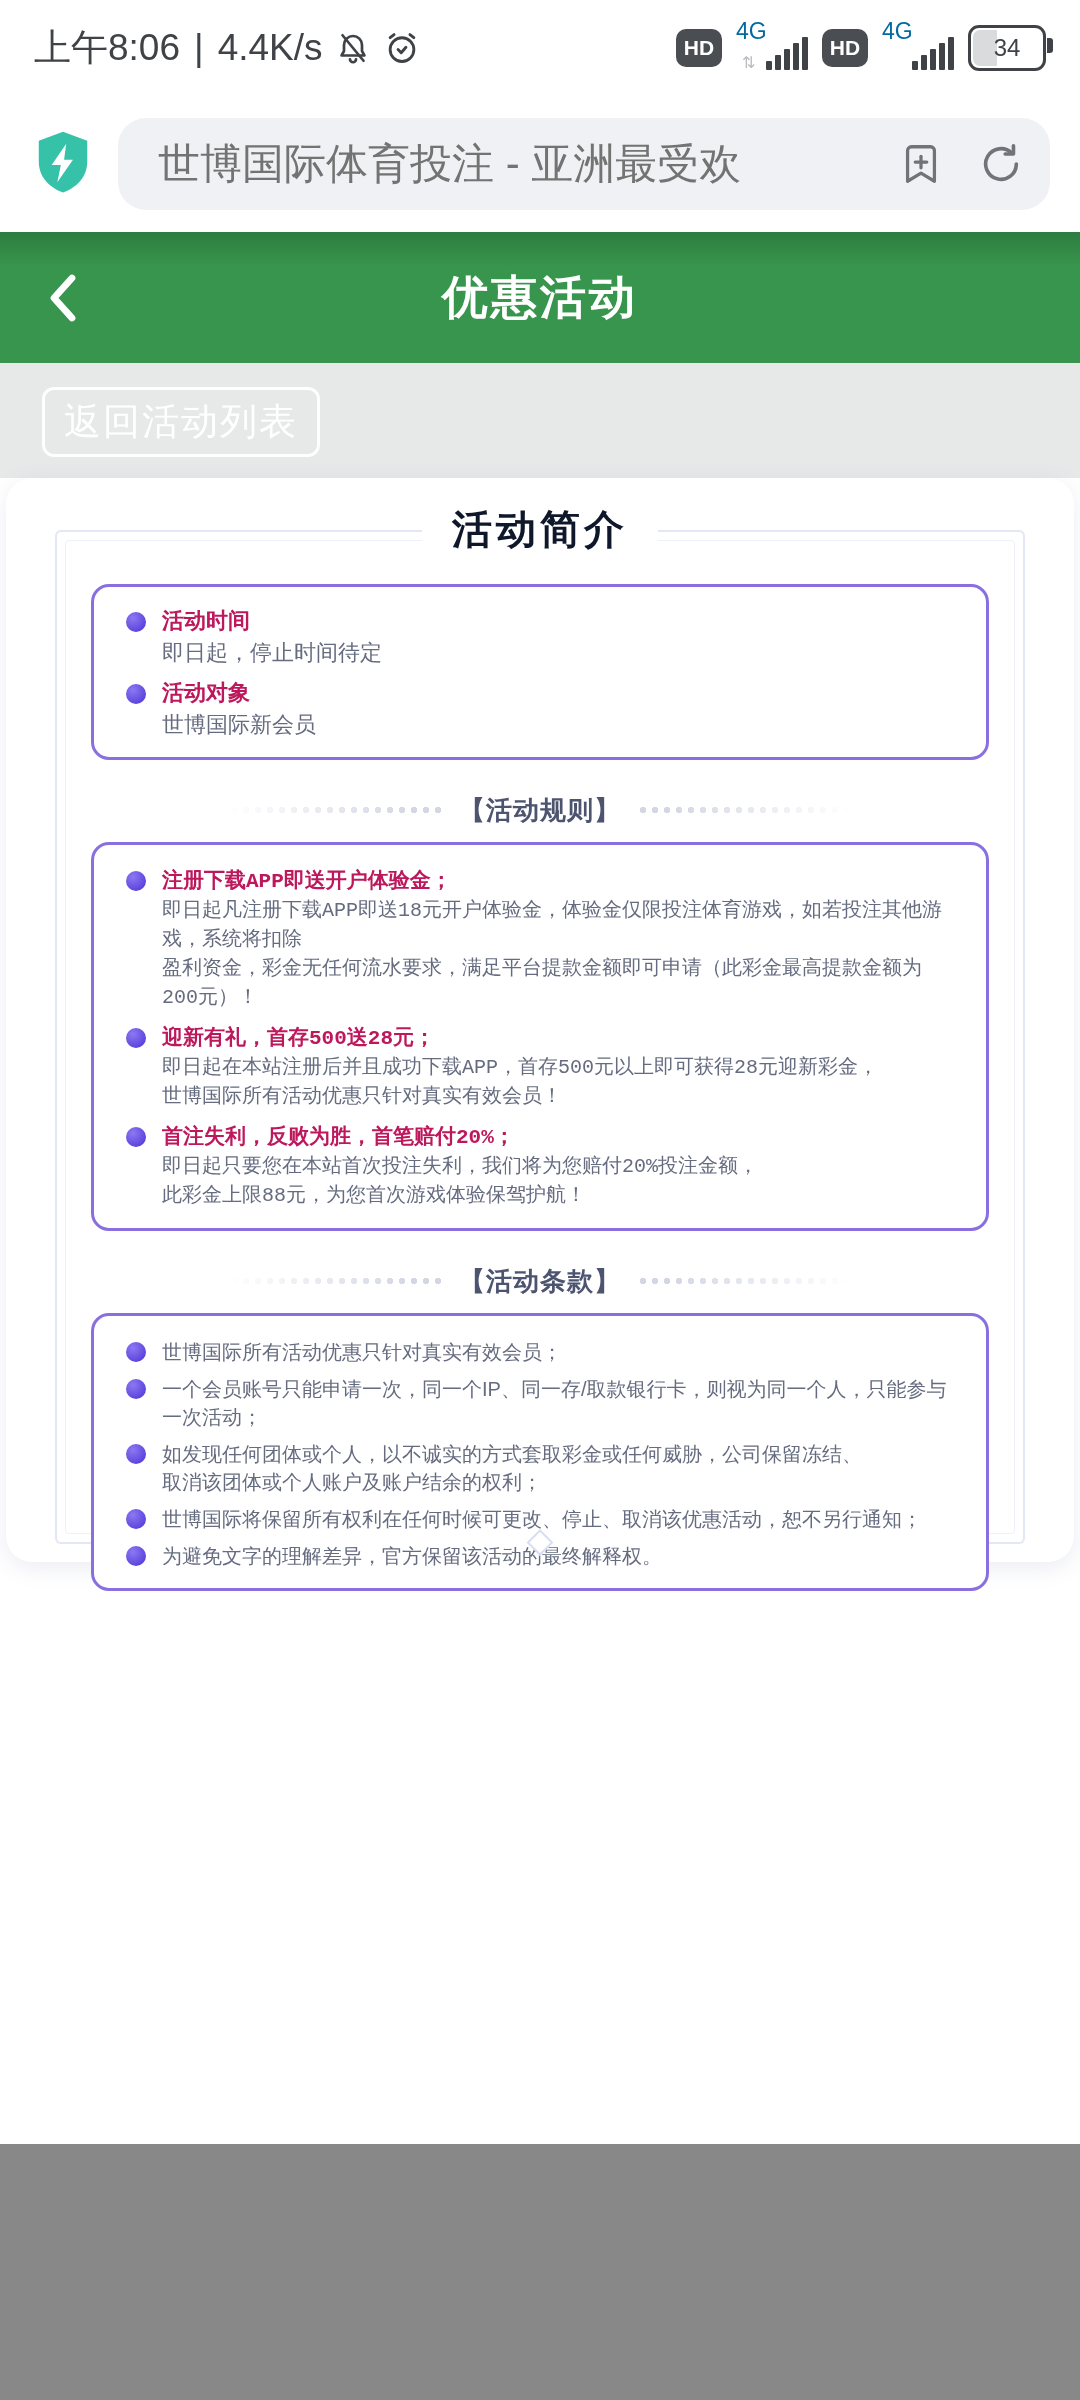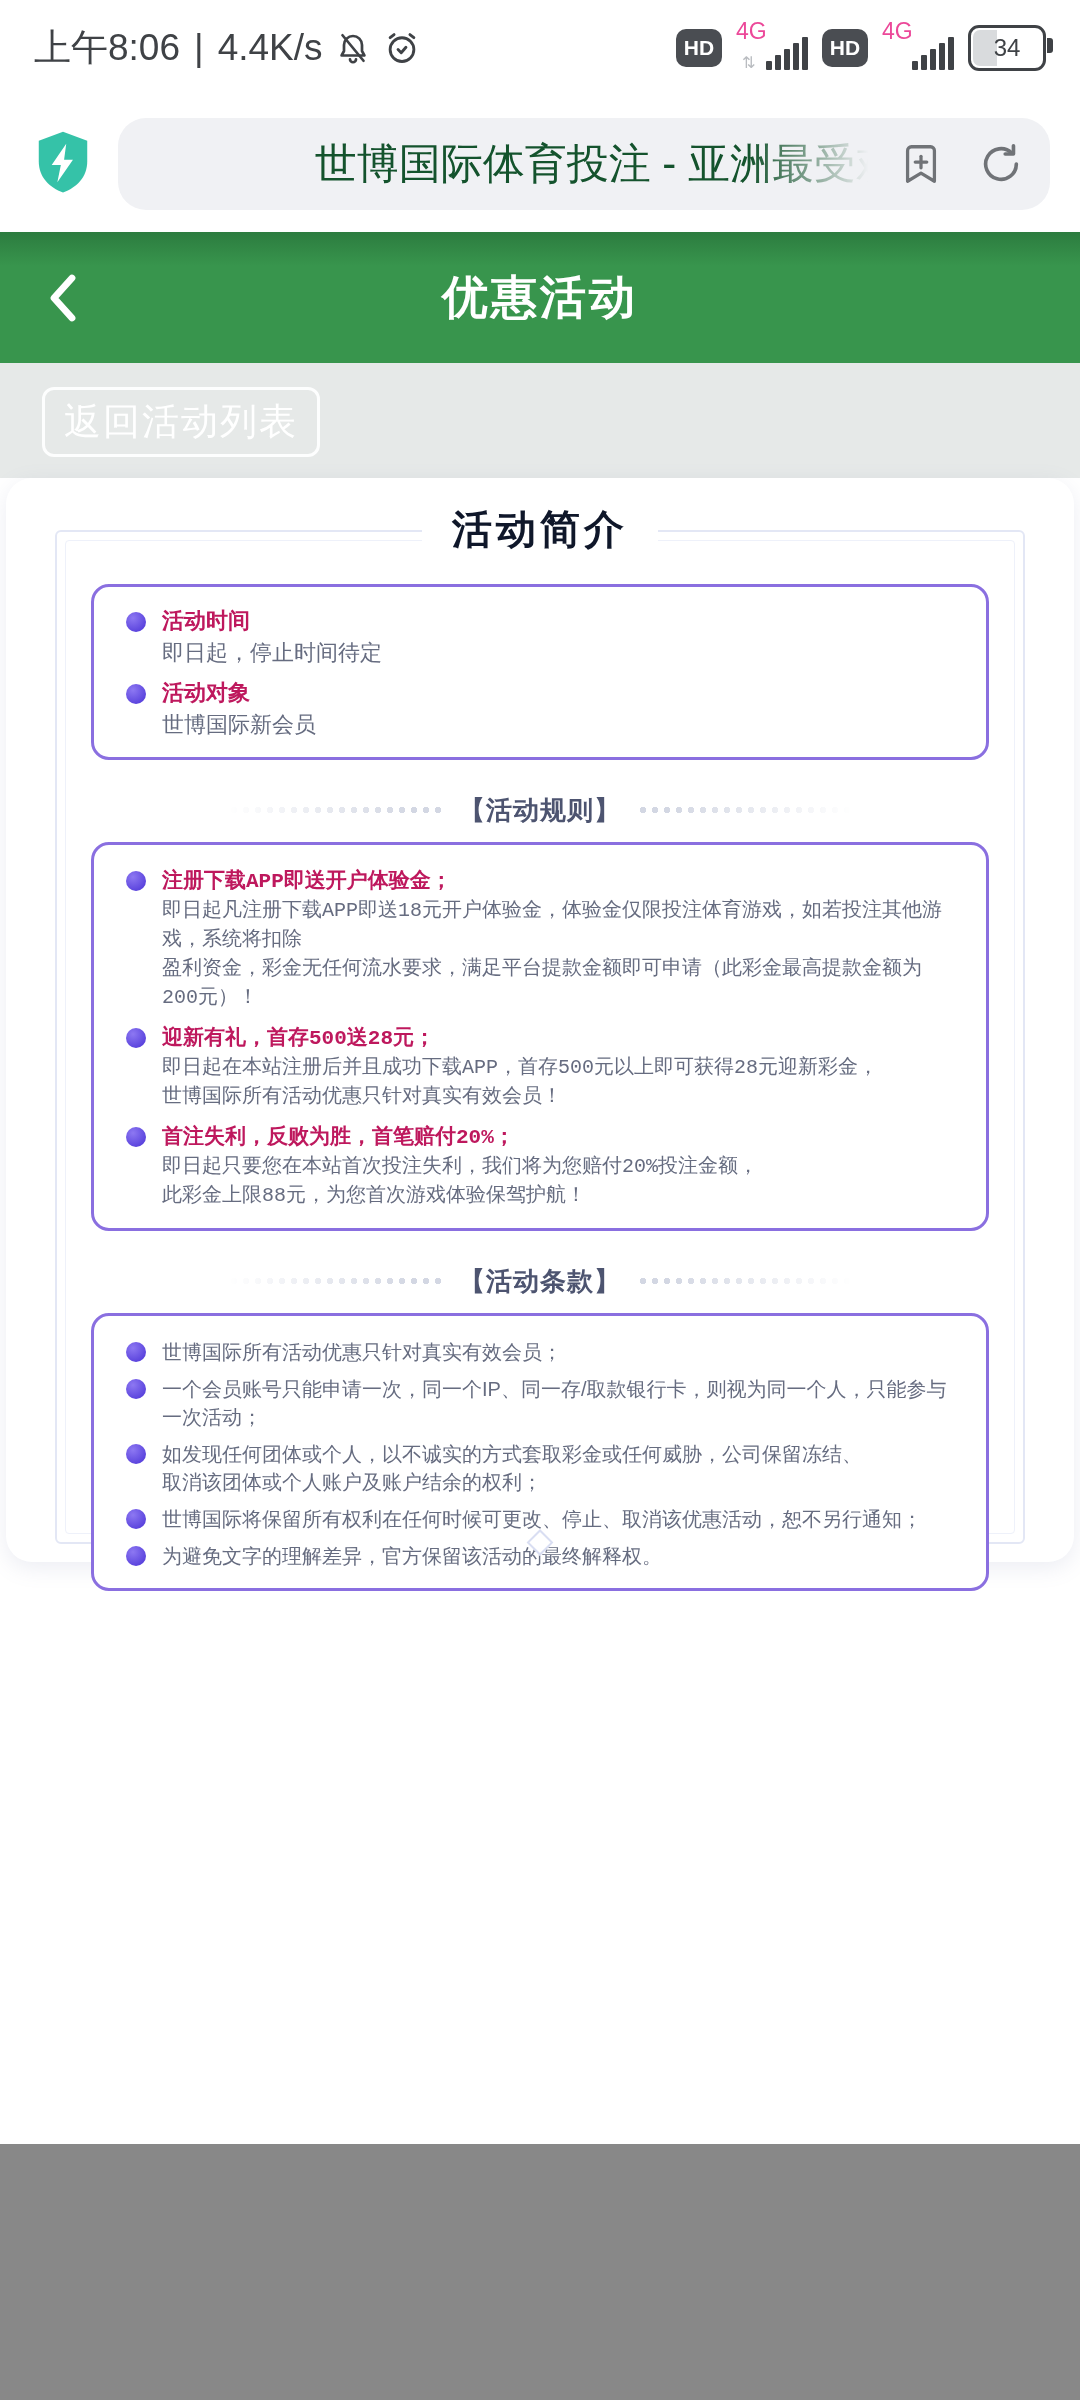--- a/index.html
+++ b/index.html
@@ -8,39 +8,39 @@
 
   
   .status-bar{position:absolute;top:0;left:0;width:100%;height:96px;background:#fff;
     display:flex;align-items:center;justify-content:space-between;padding:0 34px;box-sizing:border-box;color:#3f4246;}
   .sb-left{display:flex;align-items:center;gap:12px;font-size:37px;}
   .sb-left .sep{color:#3f4246;margin:0 2px;}
   .sb-right{display:flex;align-items:center;gap:14px;margin-left:44px;}
   .hd-badge{background:#4a4d52;color:#fff;font-weight:bold;font-size:21px;border-radius:10px;
     width:46px;height:38px;display:flex;align-items:center;justify-content:center;}
   .sig{position:relative;width:72px;height:56px;}
-  .sig .g4{position:absolute;left:0;top:-2px;font-size:23px;color:#ec4899;}
+  .sig .g4{position:absolute;left:0;top:-2px;font-size:23px;color:#0369a1;}
   .sig .bars{position:absolute;right:0;bottom:6px;display:flex;align-items:flex-end;gap:3px;}
   .sig .bars i{display:block;width:6px;background:#3f4246;border-radius:1px;}
   .sig .arrows{position:absolute;left:6px;bottom:4px;font-size:16px;color:#b9bcc0;letter-spacing:-2px;}
   .battery{position:relative;width:72px;height:40px;border:3px solid #3f4246;border-radius:11px;
     display:flex;align-items:center;justify-content:center;}
   .battery .fill{position:absolute;left:2px;top:2px;bottom:2px;width:24px;background:#d9dbdd;border-radius:7px 0 0 7px;}
   .battery .pct{position:relative;font-size:24px;color:#3f4246;}
   .battery .nub{position:absolute;right:-10px;top:10px;width:6px;height:15px;background:#3f4246;border-radius:0 3px 3px 0;}
 
   
   .browser-toolbar{position:absolute;top:96px;left:0;width:100%;height:136px;background:#fff;
     display:flex;align-items:center;padding:0 30px;box-sizing:border-box;gap:22px;}
   .shield{width:66px;height:70px;flex:0 0 auto;}
   .url-pill{flex:1;height:92px;background:#f0f1f4;border-radius:28px;display:flex;align-items:center;
     padding:0 26px 0 40px;box-sizing:border-box;}
-  .page-title{flex:1;font-size:42px;color:#14532d;white-space:nowrap;overflow:hidden;
+  .page-title{flex:1;font-size:42px;color:#737373;white-space:nowrap;overflow:hidden;
     -webkit-mask-image:linear-gradient(90deg,#000 80%,rgba(0,0,0,0) 96%);
-    mask-image:linear-gradient(90deg,#000 80%,rgba(0,0,0,0) 96%);text-align:right;}
+    mask-image:linear-gradient(90deg,#000 80%,rgba(0,0,0,0) 96%);}
   .pill-icons{display:flex;align-items:center;gap:34px;color:#707377;}
 
   
   .app-header{position:absolute;top:232px;left:0;width:100%;height:131px;
     background:linear-gradient(180deg,#2c7c3f 0px,#38954d 34px,#38954d 100%);
     display:flex;align-items:center;justify-content:center;}
   .app-header .back{position:absolute;left:44px;top:50%;transform:translateY(-50%);}
   .app-title{color:#fff;font-size:46px;font-weight:bold;letter-spacing:3px;}
 
   

